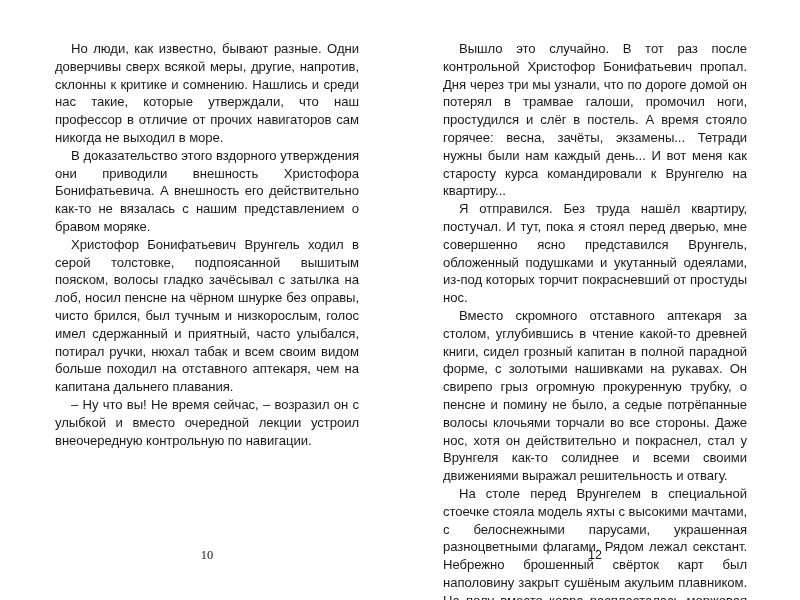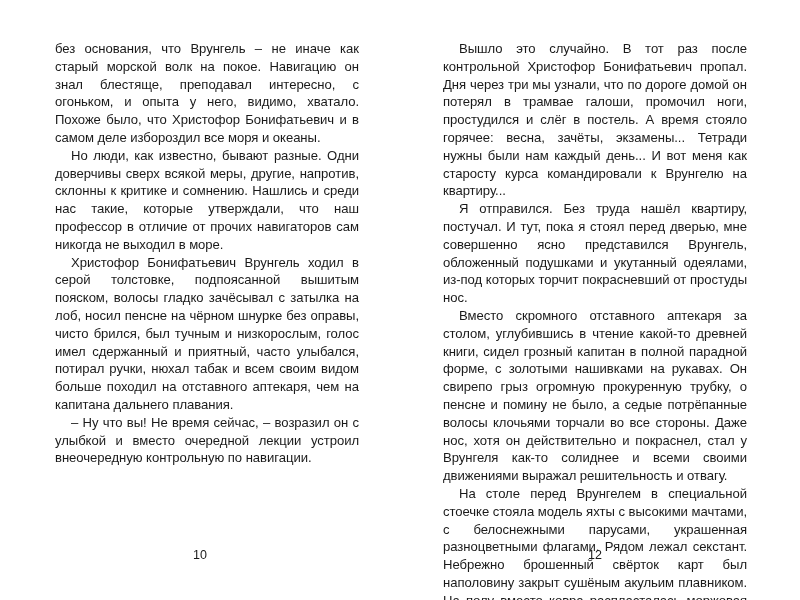--- a/index.html
+++ b/index.html
@@ -6,29 +6,29 @@
   body { width: 800px; height: 600px; position: relative; overflow: hidden;
          font-family: "Liberation Sans", "DejaVu Sans", sans-serif; color: #1a1a1a; }
   .page { position: absolute; top: 40px; width: 304px; }
   .page.left { left: 55px; }
   .page.right { left: 443px; }
   .page p { margin: 0; font-size: 13.1px; line-height: 17.8px; text-align: justify;
             text-indent: 16px; hyphens: manual; letter-spacing: -0.05px; }
   .page p.noindent { text-indent: 0; }
   .pagenum { position: absolute; top: 548px; width: 304px; text-align: center;
              font-size: 12.5px; color: #1a1a1a; }
-  .pagenum.left { left: 48px; }
+  .pagenum.left { left: 55px; font-family: Liberation Serif, serif; }
   .pagenum.right { left: 443px; }
 </style>
 </head>
 <body>
 
 <div class="page left">
-  <p class="noindent">без основания, что Врунгель – не иначе как старый морской волк на покое. Навигацию он знал блестяще, преподавал интересно, с огоньком, и опыта у него, видимо, хватало. Похоже было, что Христофор Бонифатьевич и в самом деле избороздил все моря и океаны.</p>
   <p>Но люди, как известно, бывают разные. Одни доверчивы сверх всякой меры, другие, напротив, склонны к критике и сомнению. Нашлись и среди нас такие, которые утверждали, что наш профессор в отличие от прочих навигаторов сам никогда не выходил в море.</p>
+  <p>В доказательство этого вздорного утверждения они приводили внешность Христофора Бонифатьевича. А внешность его действительно как-то не вязалась с нашим представлением о бравом моряке.</p>
   <p>Христофор Бонифатьевич Врунгель ходил в серой толстовке, подпоясанной вышитым пояском, волосы гладко зачёсывал с затылка на лоб, носил пенсне на чёрном шнурке без оправы, чисто брился, был тучным и низкорослым, голос имел сдержанный и приятный, часто улыбался, потирал ручки, нюхал табак и всем своим видом больше походил на отставного аптекаря, чем на капитана дальнего плавания.</p>
   <p>– Ну что вы! Не время сейчас, – возразил он с улыбкой и вместо очередной лекции устроил внеочередную контрольную по навигации.</p>
 
 </div>
 <div class="pagenum left">10</div>
 
 <div class="page right">
   <p>Вышло это случайно. В тот раз после контрольной Христофор Бонифатьевич пропал. Дня через три мы узнали, что по дороге домой он потерял в трамвае галоши, промочил ноги, простудился и слёг в постель. А время стояло горячее: весна, зачёты, экзамены... Тетради нужны были нам каждый день... И вот меня как старосту курса командировали к Врунгелю на квартиру...</p>
   <p>Я отправился. Без труда нашёл квартиру, постучал. И тут, пока я стоял перед дверью, мне совершенно ясно представился Врунгель, обложенный подушками и укутанный одеялами, из-под которых торчит покрасневший от простуды нос.</p>
   <p>Вместо скромного отставного аптекаря за столом, углубившись в чтение какой-то древней книги, сидел грозный капитан в полной парадной форме, с золотыми нашивками на рукавах. Он свирепо грыз огромную прокуренную трубку, о пенсне и помину не было, а седые потрёпанные волосы клочьями торчали во все стороны. Даже нос, хотя он действительно и покраснел, стал у Врунгеля как-то солиднее и всеми своими движениями выражал решительность и отвагу.</p>

